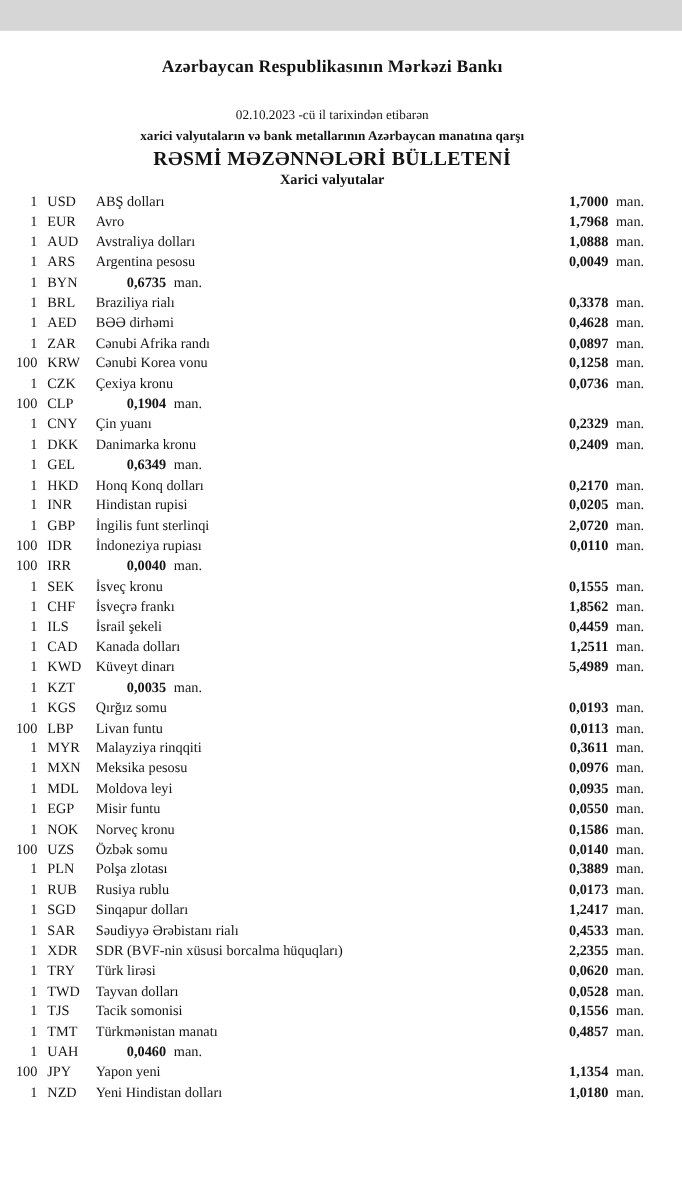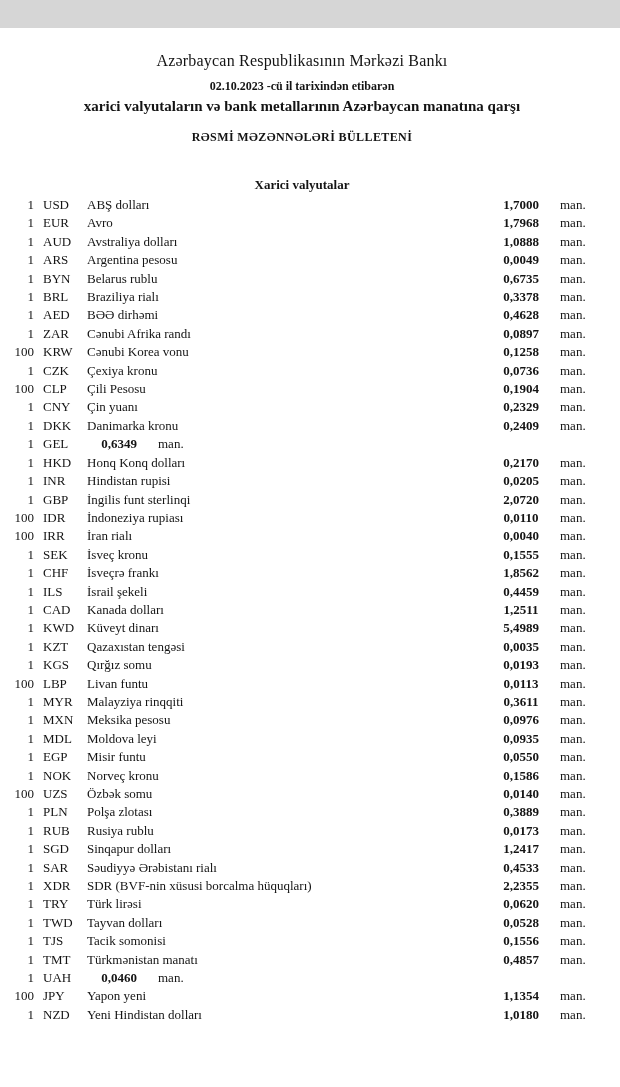--- a/index.html
+++ b/index.html
@@ -20,45 +20,44 @@
     background: #d6d6d6;
   }
   .doc {
     padding: 0 24px 0 8px;
   }
   .doc-header {
     text-align: center;
   }
   .title {
     font-size: 16px;
-    font-weight: normal;
+    font-weight: bold;
     margin-top: 24px;
     letter-spacing: 0.2px;
   }
   .date-line {
     font-size: 12px;
-    font-weight: bold;
-    margin-top: 9px;
+    font-weight: normal;
+    margin-top: 27px;
   }
   .subtitle {
-    font-size: 15px;
+    font-size: 12px;
     font-weight: bold;
     margin-top: 4px;
   }
   .bulletin {
-    font-size: 12px;
+    font-size: 18px;
     font-weight: bold;
-    margin-top: 15px;
+    margin-top: 3px;
     letter-spacing: 0.4px;
   }
   .section-title {
     text-align: center;
     font-weight: bold;
     font-size: 13px;
-    margin-top: 32px;
     margin-bottom: 3px;
   }
   .rates-list {
     font-size: 13px;
   }
   .rate-row {
     display: flex;
     align-items: baseline;
     line-height: 18.4px;
     white-space: nowrap;
@@ -72,21 +71,21 @@
     width: 44px;
     padding-left: 9px;
     flex: 0 0 auto;
   }
   .c-name {
     flex: 1 1 auto;
     overflow: hidden;
   }
   .c-rate {
     width: 64px;
-    text-align: center;
+    text-align: right;
     font-weight: bold;
     flex: 0 0 auto;
   }
   .c-unit {
     width: 36px;
     padding-left: 7px;
     flex: 0 0 auto;
   }
 </style>
 </head>
@@ -129,21 +128,20 @@
       <div class="rate-row">
     <span class="c-qty">1</span>
     <span class="c-code">ARS</span>
     <span class="c-name">Argentina pesosu</span>
     <span class="c-rate">0,0049</span>
     <span class="c-unit">man.</span>
   </div>
       <div class="rate-row">
     <span class="c-qty">1</span>
     <span class="c-code">BYN</span>
-    <span class="c-name">Belarus rublu</span>
     <span class="c-rate">0,6735</span>
     <span class="c-unit">man.</span>
   </div>
       <div class="rate-row">
     <span class="c-qty">1</span>
     <span class="c-code">BRL</span>
     <span class="c-name">Braziliya rialı</span>
     <span class="c-rate">0,3378</span>
     <span class="c-unit">man.</span>
   </div>
@@ -171,21 +169,20 @@
       <div class="rate-row">
     <span class="c-qty">1</span>
     <span class="c-code">CZK</span>
     <span class="c-name">Çexiya kronu</span>
     <span class="c-rate">0,0736</span>
     <span class="c-unit">man.</span>
   </div>
       <div class="rate-row">
     <span class="c-qty">100</span>
     <span class="c-code">CLP</span>
-    <span class="c-name">Çili Pesosu</span>
     <span class="c-rate">0,1904</span>
     <span class="c-unit">man.</span>
   </div>
       <div class="rate-row">
     <span class="c-qty">1</span>
     <span class="c-code">CNY</span>
     <span class="c-name">Çin yuanı</span>
     <span class="c-rate">0,2329</span>
     <span class="c-unit">man.</span>
   </div>
@@ -226,21 +223,20 @@
       <div class="rate-row">
     <span class="c-qty">100</span>
     <span class="c-code">IDR</span>
     <span class="c-name">İndoneziya rupiası</span>
     <span class="c-rate">0,0110</span>
     <span class="c-unit">man.</span>
   </div>
       <div class="rate-row">
     <span class="c-qty">100</span>
     <span class="c-code">IRR</span>
-    <span class="c-name">İran rialı</span>
     <span class="c-rate">0,0040</span>
     <span class="c-unit">man.</span>
   </div>
       <div class="rate-row">
     <span class="c-qty">1</span>
     <span class="c-code">SEK</span>
     <span class="c-name">İsveç kronu</span>
     <span class="c-rate">0,1555</span>
     <span class="c-unit">man.</span>
   </div>
@@ -268,21 +264,20 @@
       <div class="rate-row">
     <span class="c-qty">1</span>
     <span class="c-code">KWD</span>
     <span class="c-name">Küveyt dinarı</span>
     <span class="c-rate">5,4989</span>
     <span class="c-unit">man.</span>
   </div>
       <div class="rate-row">
     <span class="c-qty">1</span>
     <span class="c-code">KZT</span>
-    <span class="c-name">Qazaxıstan tengəsi</span>
     <span class="c-rate">0,0035</span>
     <span class="c-unit">man.</span>
   </div>
       <div class="rate-row">
     <span class="c-qty">1</span>
     <span class="c-code">KGS</span>
     <span class="c-name">Qırğız somu</span>
     <span class="c-rate">0,0193</span>
     <span class="c-unit">man.</span>
   </div>

